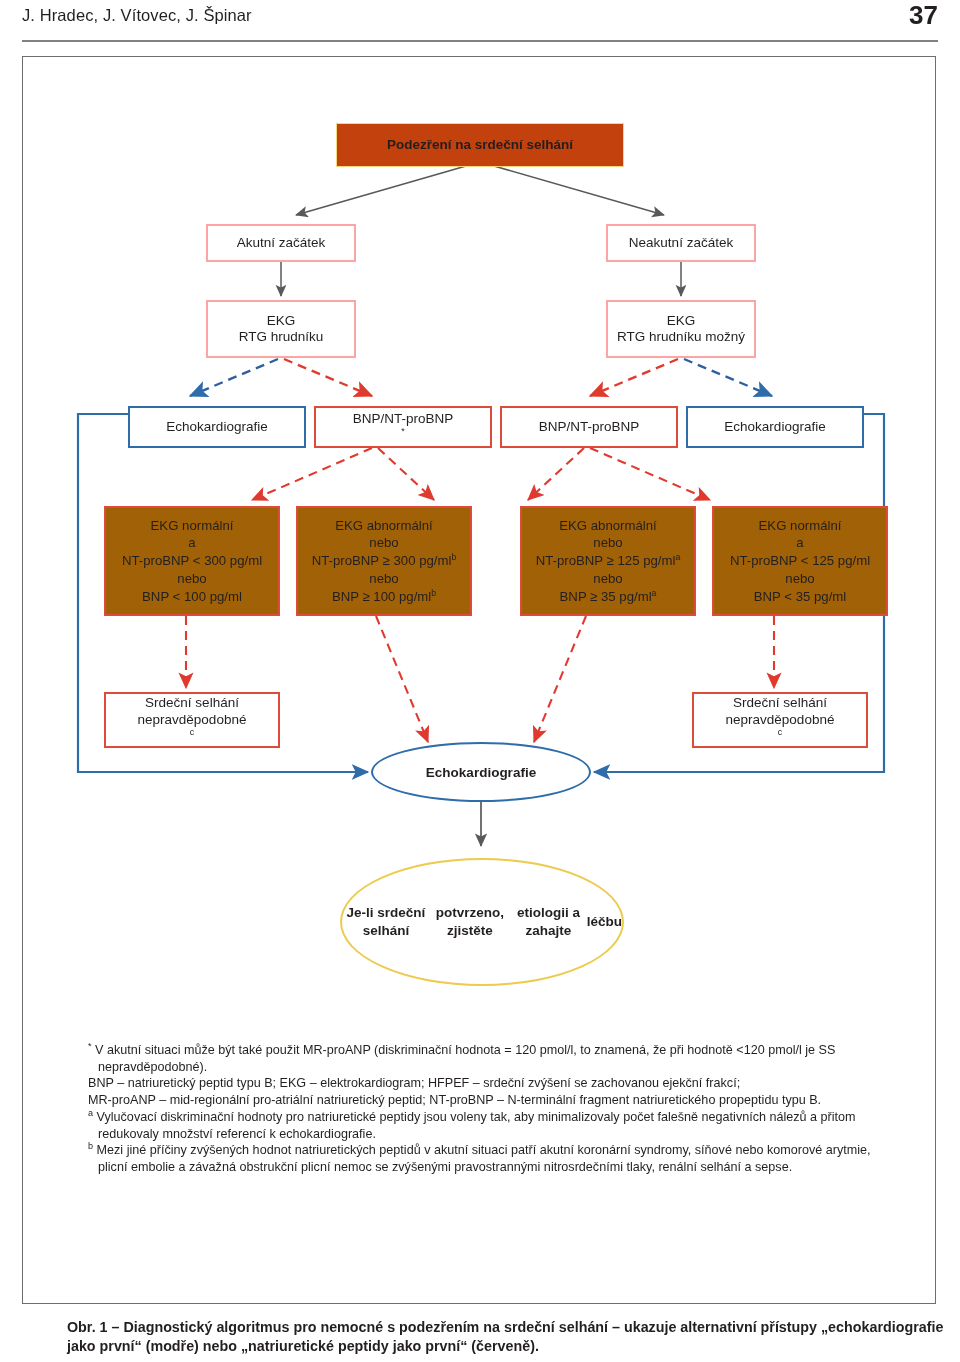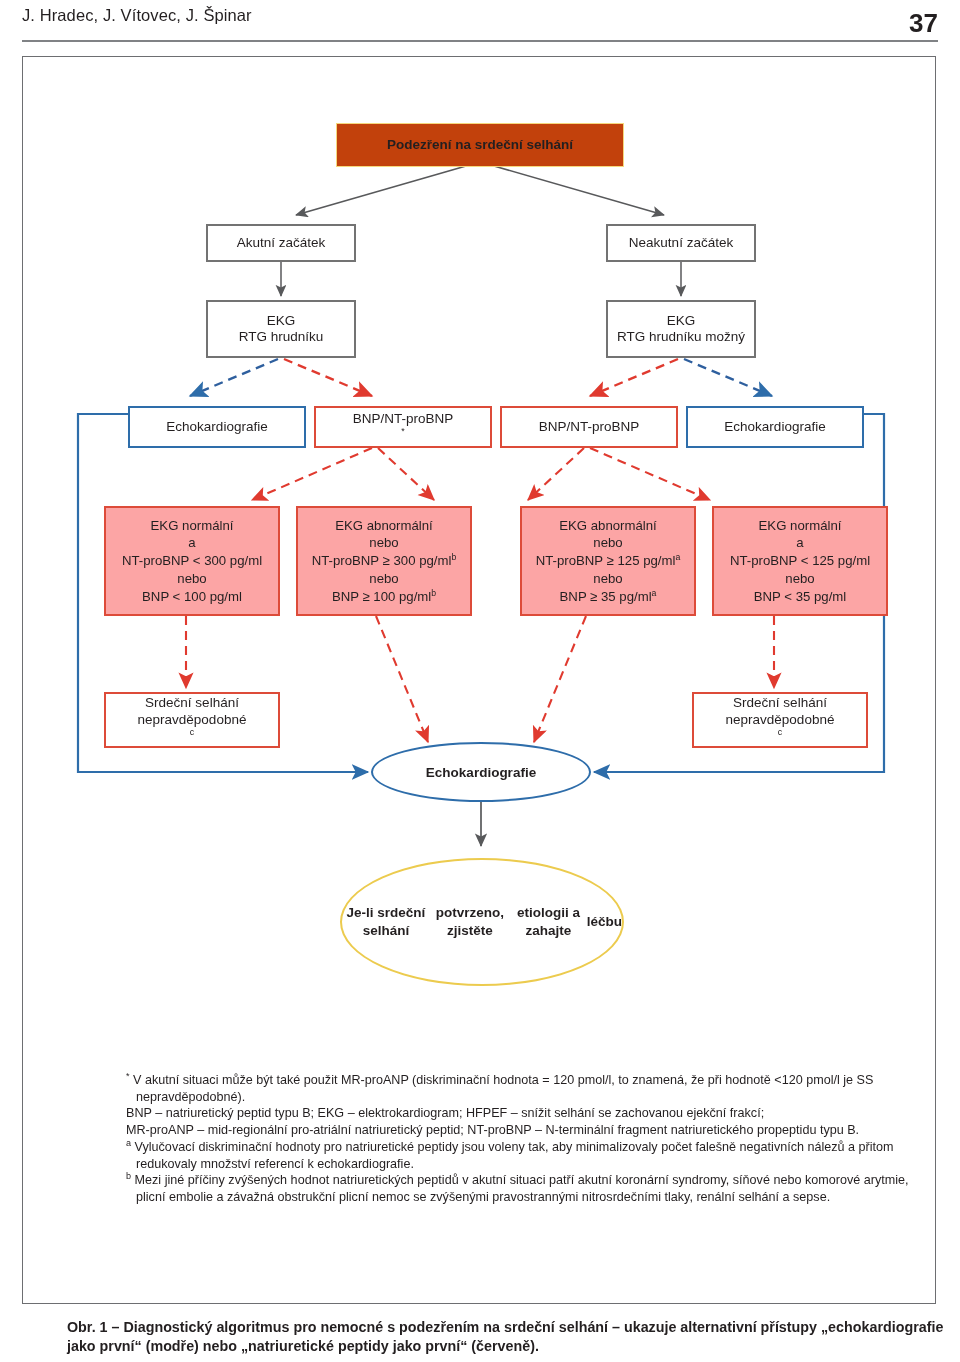--- a/index.html
+++ b/index.html
@@ -5,50 +5,50 @@
   html,body{margin:0;padding:0;}
   body{
     width:960px;height:1362px;background:#ffffff;
     font-family:"Liberation Sans","DejaVu Sans",sans-serif;
     color:#231f20;-webkit-font-smoothing:antialiased;position:relative;overflow:hidden;
   }
   .page{position:relative;width:960px;height:983px;}
 
   
   .runhead{position:absolute;left:22px;top:6px;font-size:16.5px;letter-spacing:.1px;}
-  .folio{position:absolute;right:22px;top:8px;font-size:26px;font-weight:bold;}
+  .folio{position:absolute;right:22px;top:0px;font-size:26px;font-weight:bold;}
   .rule{position:absolute;left:22px;right:22px;top:40px;height:2px;background:#808285;}
 
   
   .frame{position:absolute;left:22px;top:56px;width:914px;height:1248px;border:1px solid #6d6e71;box-sizing:border-box;background:#fff;}
 
   
   .wires{position:absolute;left:0;top:0;width:960px;height:1362px;pointer-events:none;}
 
   
   .node{position:absolute;box-sizing:border-box;display:flex;align-items:center;justify-content:center;
         text-align:center;line-height:1.22;}
   .node span{display:block;}
 
   .n-yellow-fill{background:#c2410c;border:1px solid #f6d87c;font-weight:bold;font-size:13.5px;color:#231f20;}
-  .n-yellow{background:#ffffff;border:2px solid #737373;font-size:13.5px;}
+  .n-yellow{background:#ffffff;border:2px solid #fca5a5;font-size:13.5px;}
   .n-blue{background:#ffffff;border:2px solid #2e6daa;font-size:13.5px;}
   .n-red{background:#ffffff;border:2px solid #dd4b39;font-size:13.5px;}
-  .n-crit{background:#fca5a5;border:2px solid #dd4b39;font-size:13.2px;line-height:1.34;}
+  .n-crit{background:#a16207;border:2px solid #dd4b39;font-size:13.2px;line-height:1.34;}
 
   .ellipse-blue{position:absolute;box-sizing:border-box;border:2px solid #2e6daa;border-radius:50%;
                 background:#fff;display:flex;align-items:center;justify-content:center;font-weight:bold;font-size:13.5px;}
   .ellipse-yellow{position:absolute;box-sizing:border-box;border:2px solid #eccb4e;border-radius:50%;
                   background:#fff;display:flex;align-items:center;justify-content:center;
                   text-align:center;font-weight:bold;font-size:13.5px;line-height:1.32;}
 
   sup{font-size:.66em;vertical-align:super;line-height:0;}
 
   
-  .notes{position:absolute;left:88px;top:1072px;width:812px;font-size:12.6px;line-height:1.33;color:#231f20;margin-left:38px;}
+  .notes{position:absolute;left:88px;top:1042px;width:812px;font-size:12.6px;line-height:1.33;color:#231f20;}
   .notes p{margin:0;}
   .notes .ind{padding-left:10px;text-indent:-10px;}
   .notes .ind2{padding-left:10px;}
   .notes .mark{font-size:.72em;vertical-align:super;line-height:0;}
 
   
   .caption{position:absolute;left:22px;top:1318px;width:916px;font-size:14.3px;font-weight:bold;line-height:1.35;margin-left:45px;}
 </style>
 </head>
 <body>
@@ -228,21 +228,21 @@
 
   <div class="ellipse-yellow" style="left:340px;top:858px;width:284px;height:128px;">
     <span>Je-li srdeční selhání</span>
     <span>potvrzeno, zjistěte</span>
     <span>etiologii a zahajte</span>
     <span>léčbu</span>
   </div>
 
   <div class="notes">
     <p class="ind"><span class="mark">*</span> <span>V akutní situaci může být také použit MR-proANP (diskriminační hodnota = 120 pmol/l, to znamená, že při hodnotě &lt;120 pmol/l je SS nepravděpodobné).</span></p>
-    <p>BNP – natriuretický peptid typu B; EKG – elektrokardiogram; HFPEF – snížit selhání se zachovanou ejekční frakcí;</p>
+    <p>BNP – natriuretický peptid typu B; EKG – elektrokardiogram; HFPEF – srdeční zvýšení se zachovanou ejekční frakcí;</p>
     <p>MR-proANP – mid-regionální pro-atriální natriuretický peptid; NT-proBNP – N-terminální fragment natriuretického propeptidu typu B.</p>
     <p class="ind"><span class="mark">a</span> <span>Vylučovací diskriminační hodnoty pro natriuretické peptidy jsou voleny tak, aby minimalizovaly počet falešně negativních nálezů a přitom redukovaly množství referencí k echokardiografie.</span></p>
     <p class="ind"><span class="mark">b</span> <span>Mezi jiné příčiny zvýšených hodnot natriuretických peptidů v akutní situaci patří akutní koronární syndromy, síňové nebo komorové arytmie, plicní embolie a závažná obstrukční plicní nemoc se zvýšenými pravostrannými nitrosrdečními tlaky, renální selhání a sepse.</span></p>
   </div>
 
   <div class="caption">
     <div>Obr. 1 – Diagnostický algoritmus pro nemocné s podezřením na srdeční selhání – ukazuje alternativní přístupy „echokardiografie</div>
     <div>jako první“ (modře) nebo „natriuretické peptidy jako první“ (červeně).</div>
   </div>
 

